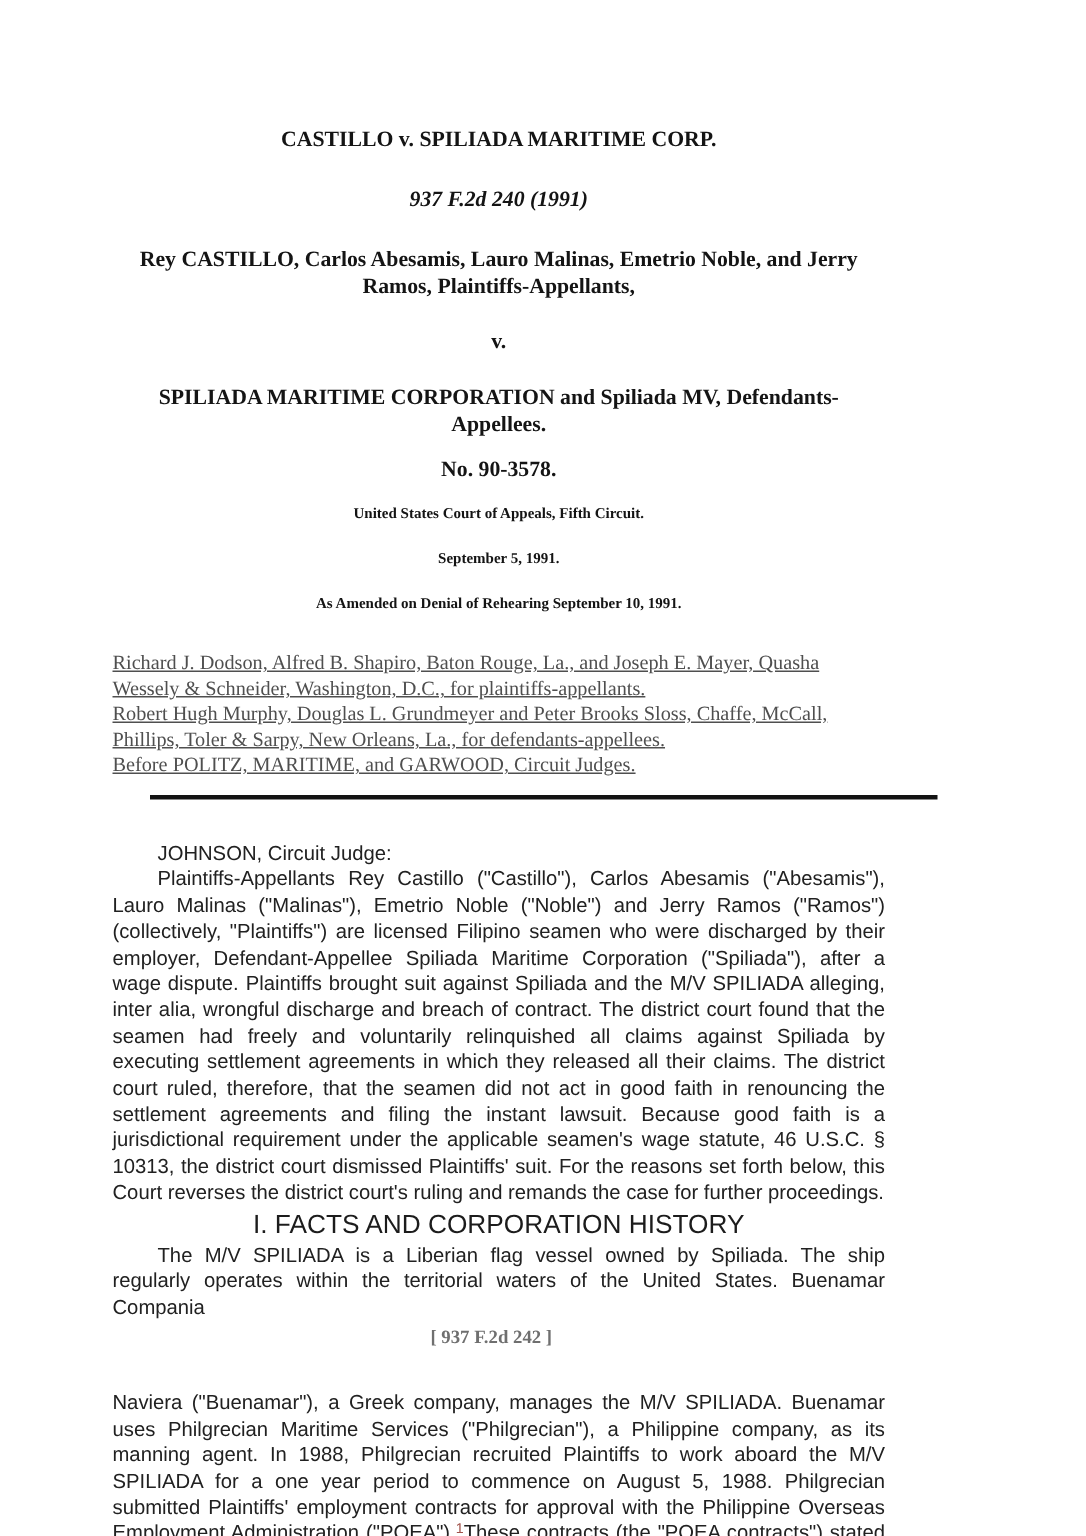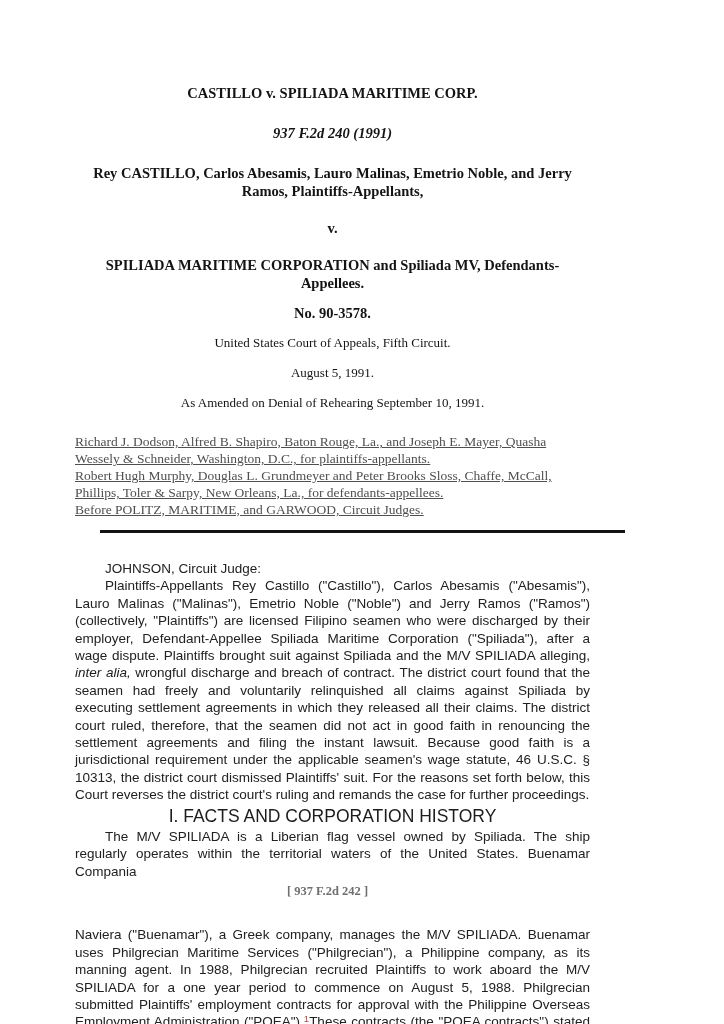--- a/index.html
+++ b/index.html
@@ -23,22 +23,22 @@
     line-height: 18px;
     font-weight: bold;
     margin-bottom: 12px;
   }
   .cap-title { margin-bottom: 22px; }
   .cap-cite  { font-style: italic; margin-bottom: 22px; }
   .cap-parties { padding: 0 10px; margin-bottom: 19px; }
   .cap-v { margin-bottom: 19px; }
   .cap-defendants { margin-bottom: 12px; }
   .cap-plain {
-    font-weight: normal;
-    font-size: 13px;
+    font-weight: bold;
+    font-size: 10px;
     line-height: 18px;
     margin-bottom: 12px;
   }
   .cap-docket { margin-bottom: 12px; }
   .cap-amended { margin-bottom: 0; }
   
   .counsel {
     margin-top: 21px;
     font-family: "Liberation Serif", "DejaVu Serif", serif;
     font-size: 13.5px;
@@ -62,21 +62,21 @@
     line-height: 17.4px;
     color: #212121;
   }
   .opinion p { margin: 0; }
   .judge-line { text-indent: 30px; }
   .body-para {
     text-align: justify;
     text-indent: 30px;
   }
   .body-para.no-indent { text-indent: 0; }
-  .italic { font-style: italic; }
+  .italic { }
   .section-heading {
     text-align: center;
     font-size: 17.5px;
     line-height: 24px;
     font-weight: normal;
     color: #1c1c1c;
     font-family: "Liberation Sans", "DejaVu Sans", sans-serif;
   }
   .page-cite {
     font-family: "Liberation Serif", "DejaVu Serif", serif;
@@ -102,21 +102,21 @@
 <div class="page">
 
   <div class="caption">
     <div class="cap-line cap-title">CASTILLO v. SPILIADA MARITIME CORP.</div>
     <div class="cap-line cap-cite">937 F.2d 240 (1991)</div>
     <div class="cap-line cap-parties">Rey CASTILLO, Carlos Abesamis, Lauro Malinas, Emetrio Noble, and Jerry Ramos, Plaintiffs-Appellants,</div>
     <div class="cap-line cap-v">v.</div>
     <div class="cap-line cap-defendants">SPILIADA MARITIME CORPORATION and Spiliada MV, Defendants-Appellees.</div>
     <div class="cap-line cap-docket">No. 90-3578.</div>
     <div class="cap-plain">United States Court of Appeals, Fifth Circuit.</div>
-    <div class="cap-plain">August 5, 1991.</div>
+    <div class="cap-plain">September 5, 1991.</div>
     <div class="cap-plain cap-amended">As Amended on Denial of Rehearing September 10, 1991.</div>
   </div>
 
   <div class="counsel">
     <p>Richard J. Dodson, Alfred B. Shapiro, Baton Rouge, La., and Joseph E. Mayer, Quasha Wessely &amp; Schneider, Washington, D.C., for plaintiffs-appellants.</p>
     <p>Robert Hugh Murphy, Douglas L. Grundmeyer and Peter Brooks Sloss, Chaffe, McCall, Phillips, Toler &amp; Sarpy, New Orleans, La., for defendants-appellees.</p>
     <p>Before POLITZ, MARITIME, and GARWOOD, Circuit Judges.</p>
   </div>
 
   <div class="divider"></div>

